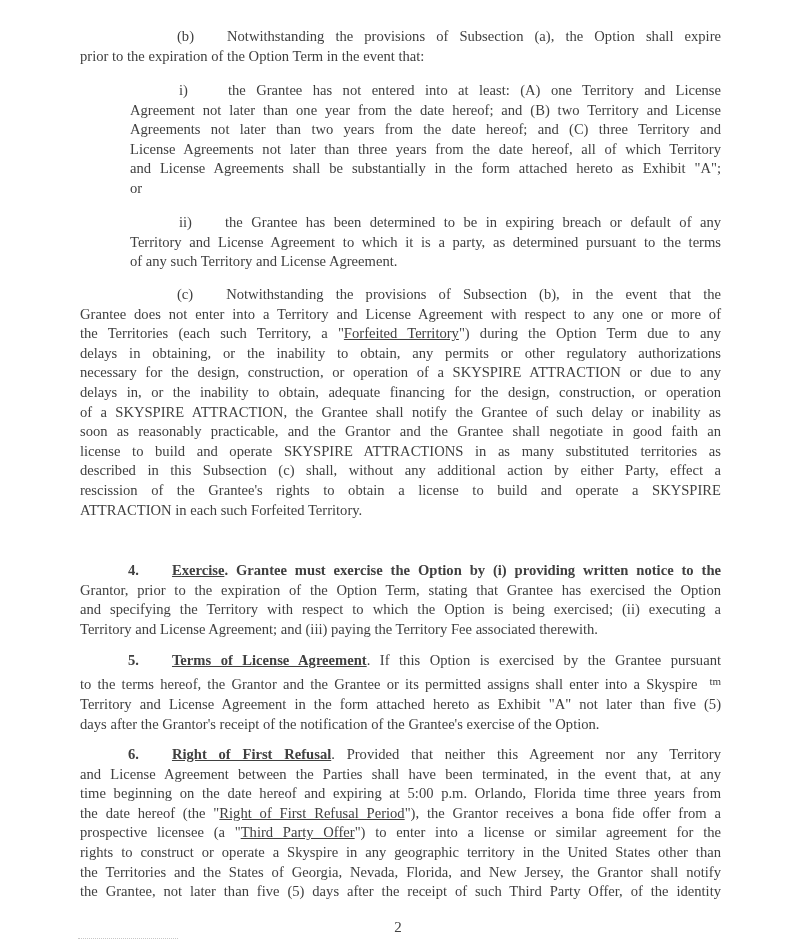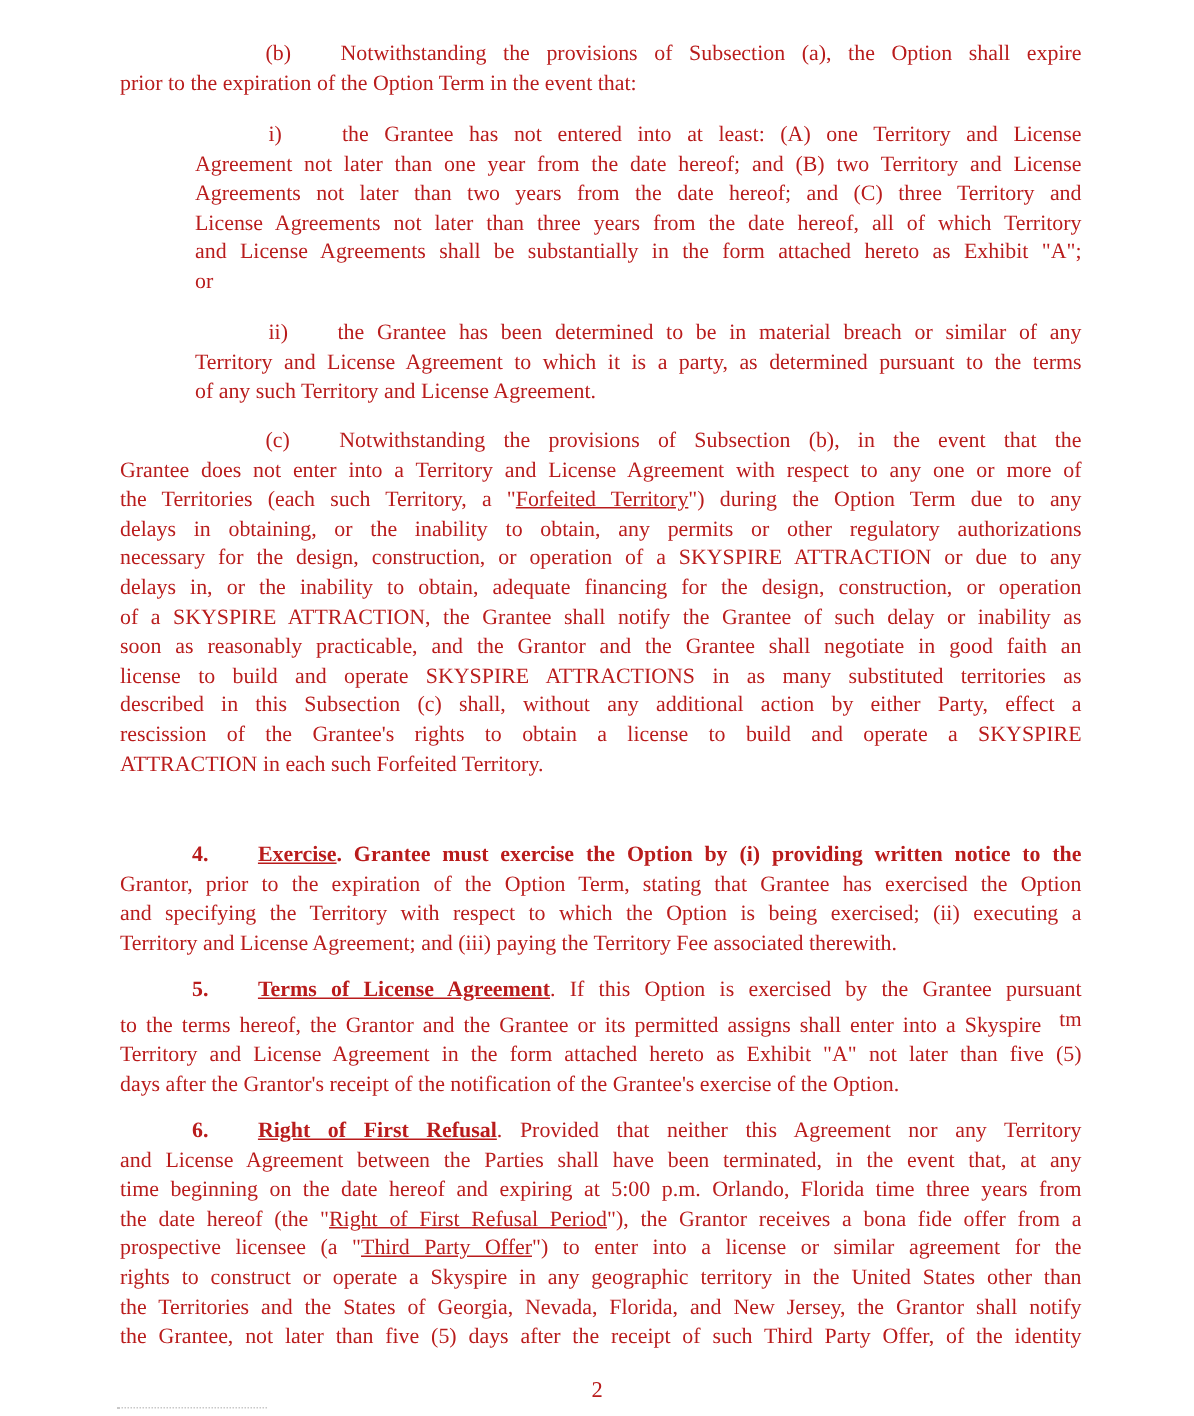--- a/index.html
+++ b/index.html
@@ -1,32 +1,32 @@
 <!DOCTYPE html>
 <html><head>
 <meta charset="utf-8">
 <style>
   html, body { margin: 0; padding: 0; background: #ffffff; }
   body { width: 796px; height: 944px; overflow: hidden; position: relative; }
   .page {
     position: absolute; left: 0; top: 0; width: 708px; height: 944px;
-    font-family: "Liberation Serif", serif; font-size: 14.6px; color: #b91c1c;
+    font-family: "Liberation Serif", serif; font-size: 14.6px; color: #404040;
     line-height: 19.6px;
   }
   .p { position: absolute; left: 80px; width: 641px; text-align: justify; }
   .p.indent { left: 130px; width: 591px; }
   .line { display: block; text-align: justify; text-align-last: justify; white-space: nowrap; }
   .line.last { text-align-last: left; }
   .line > span { white-space: normal; }
   .u { text-decoration: underline; font-family: Liberation Serif, serif; }
   .b { font-weight: bold; }
   .tab { display: inline-block; }
   .page-number { position: absolute; left: 0; width: 796px; top: 918px; text-align: center; font-size: 15px; }
   .footer-code { position: absolute; left: 78px; top: 938px; width: 100px; height: 3px; border-top: 1px dotted #c8c8c8; }
-  sup.tm { font-size: 14px; position: relative; top: -4px; vertical-align: baseline; margin-left: 12px; }
+  sup.tm { font-size: 11px; position: relative; top: -4px; vertical-align: baseline; margin-left: 12px; }
 </style>
 </head>
 <body>
 
 <div class="page">
 
   <div class="p" style="top:27px;">
     <span class="line"><span class="tab" style="width:97px;"></span><span>(b)</span><span class="tab" style="width:33px;"></span><span>Notwithstanding the provisions of Subsection (a), the Option shall expire</span></span>
     <span class="line last">prior to the expiration of the Option Term in the event that:</span>
   </div>
@@ -34,21 +34,21 @@
   <div class="p indent" style="top:81px;">
     <span class="line"><span class="tab" style="width:49px;"></span><span>i)</span><span class="tab" style="width:40px;"></span><span>the Grantee has not entered into at least: (A) one Territory and License</span></span>
     <span class="line">Agreement not later than one year from the date hereof; and (B) two Territory and License</span>
     <span class="line">Agreements not later than two years from the date hereof; and (C) three Territory and</span>
     <span class="line">License Agreements not later than three years from the date hereof, all of which Territory</span>
     <span class="line">and License Agreements shall be substantially in the form attached hereto as Exhibit "A";</span>
     <span class="line last">or</span>
   </div>
 
   <div class="p indent" style="top:213px;">
-    <span class="line"><span class="tab" style="width:49px;"></span><span>ii)</span><span class="tab" style="width:33px;"></span><span>the Grantee has been determined to be in material breach or similar of any</span></span>
+    <span class="line"><span class="tab" style="width:49px;"></span><span>ii)</span><span class="tab" style="width:33px;"></span><span>the Grantee has been determined to be in expiring breach or default of any</span></span>
     <span class="line">Territory and License Agreement to which it is a party, as determined pursuant to the terms</span>
     <span class="line last">of any such Territory and License Agreement.</span>
   </div>
 
   <div class="p" style="top:285px;">
     <span class="line"><span class="tab" style="width:97px;"></span><span>(c)</span><span class="tab" style="width:33px;"></span><span>Notwithstanding the provisions of Subsection (b), in the event that the</span></span>
     <span class="line">Grantee does not enter into a Territory and License Agreement with respect to any one or more of</span>
     <span class="line"><span><span>the Territories (each such Territory, a "</span><span class="u">Forfeited Territory</span><span>") during the Option Term due to any</span></span></span>
     <span class="line">delays in obtaining, or the inability to obtain, any permits or other regulatory authorizations</span>
     <span class="line">necessary for the design, construction, or operation of a SKYSPIRE ATTRACTION or due to any</span>

